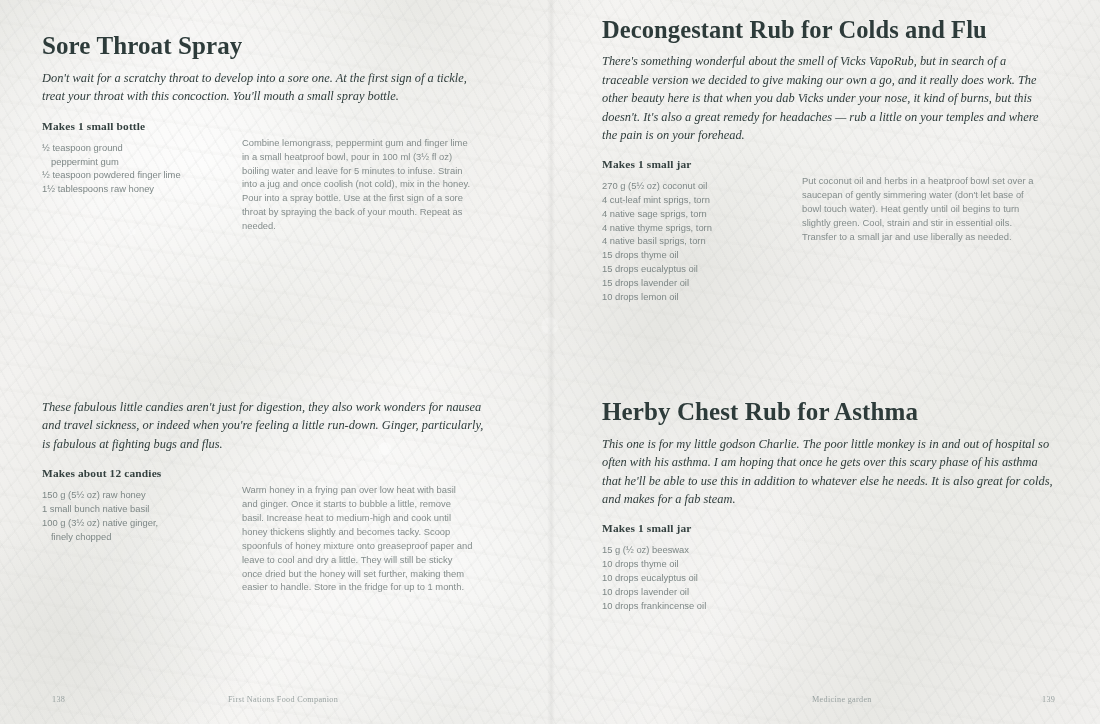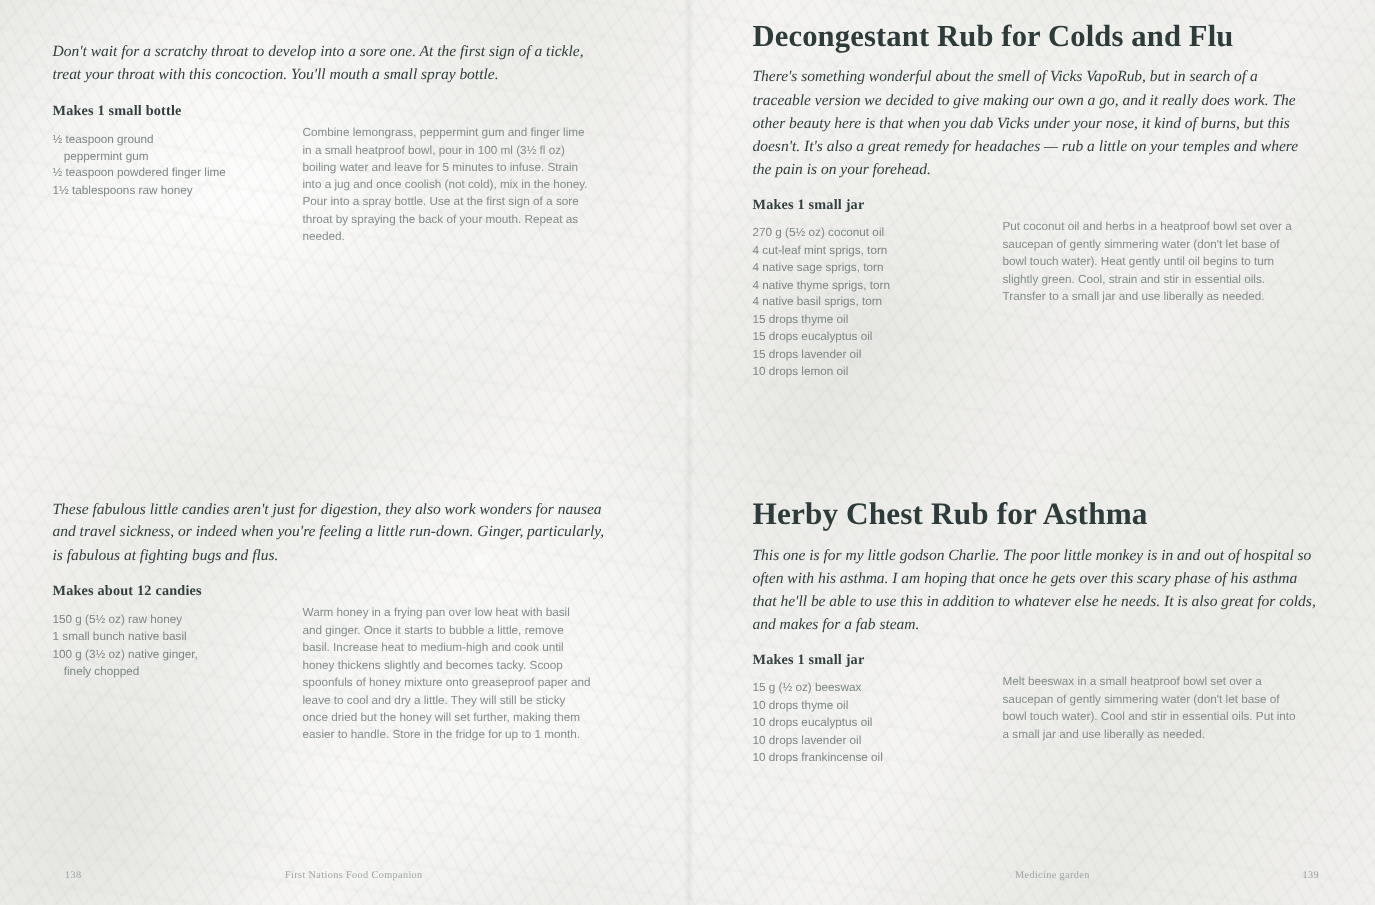--- a/index.html
+++ b/index.html
@@ -160,20 +160,21 @@
 </style>
 </head>
 <body>
 
 <div class="spread">
   <div class="gutter"></div>
 
   <div class="content">
 
     <div class="recipe left r1">
+      <h1 class="recipe-title">Sore Throat Spray</h1>
       <p class="recipe-intro">Don't wait for a scratchy throat to develop into a sore one. At the first sign of a tickle, treat your throat with this concoction. You'll mouth a small spray bottle.</p>
       <div class="cols">
         <div class="col-left">
           <div class="makes">Makes 1 small bottle</div>
           <ul class="ingredients">
             <li><span>½ teaspoon ground</span><span class="cont">peppermint gum</span></li>
             <li><span>½ teaspoon powdered finger lime</span></li>
             <li><span>1½ tablespoons raw honey</span></li>
           </ul>
         </div>
@@ -231,23 +232,20 @@
         <div class="col-left">
           <div class="makes">Makes 1 small jar</div>
           <ul class="ingredients">
             <li>15 g (½ oz) beeswax</li>
             <li>10 drops thyme oil</li>
             <li>10 drops eucalyptus oil</li>
             <li>10 drops lavender oil</li>
             <li>10 drops frankincense oil</li>
           </ul>
         </div>
-        <div class="col-right">
-          <p class="method">Melt beeswax in a small heatproof bowl set over a saucepan of gently simmering water (don't let base of bowl touch water). Cool and stir in essential oils. Put into a small jar and use liberally as needed.</p>
-        </div>
       </div>
     </div>
 
     <div class="footer folio-left">138</div>
     <div class="footer book-title">First Nations Food Companion</div>
     <div class="footer chapter">Medicine garden</div>
     <div class="footer folio-right">139</div>
 
   </div>
 </div>

